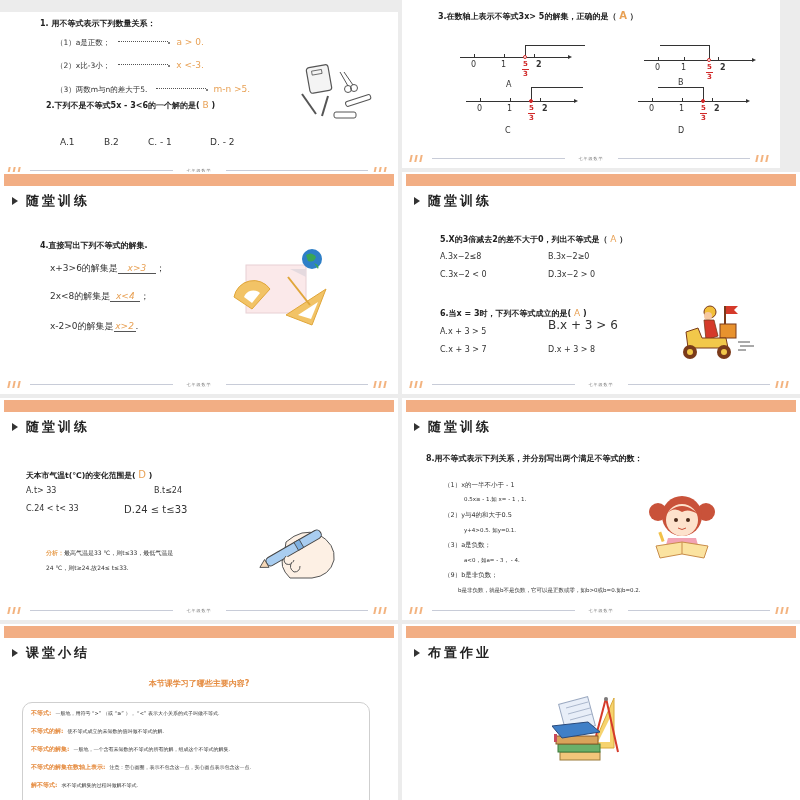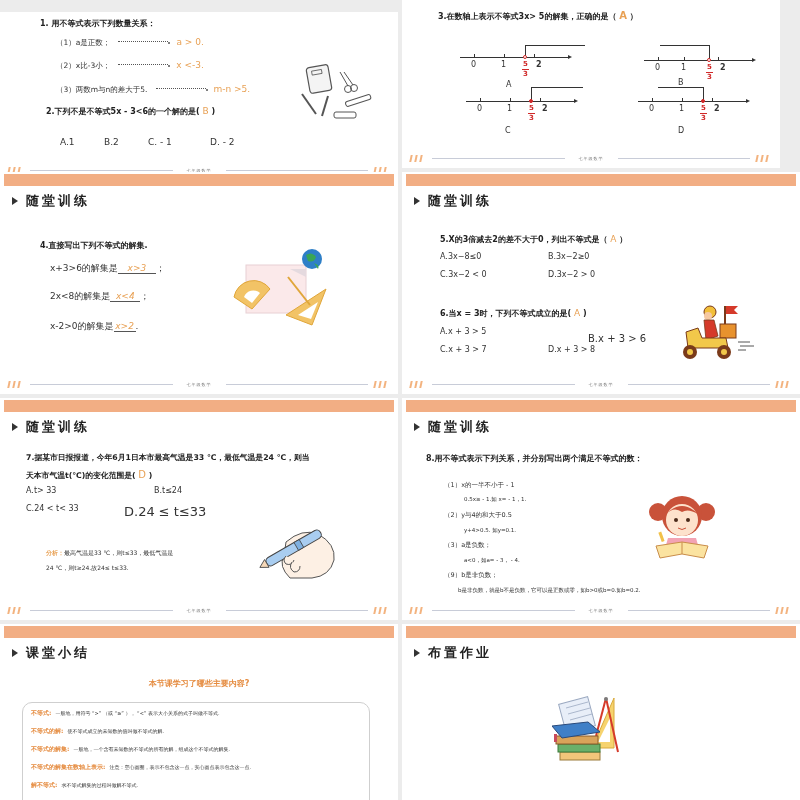--- a/index.html
+++ b/index.html
@@ -68,21 +68,21 @@
     <div class="q" style="left:40px;top:6px;font-size:8px;">1. 用不等式表示下列数量关系：</div>
     <div class="t" style="left:56px;top:25px;font-size:7.5px;">
       <span>（1）a是正数；</span><span class="dots"></span><span class="orange" style="font-size:9px;">a &gt; 0.</span>
     </div>
     <div class="t" style="left:56px;top:48px;font-size:7.5px;">
       <span>（2）x比-3小；</span><span class="dots"></span><span class="orange" style="font-size:9px;">x &lt;-3.</span>
     </div>
     <div class="t" style="left:56px;top:72px;font-size:7.5px;">
       <span>（3）两数m与n的差大于5.</span><span class="dots"></span><span class="orange" style="font-size:9px;">m-n &gt;5.</span>
     </div>
-    <div class="q" style="left:46px;top:94px;font-size:8px;">
+    <div class="q" style="left:46px;top:88px;font-size:8px;">
       <span>2.下列不是不等式5x - 3&lt;6的一个解的是(</span>
       <span class="ans-o" style="font-size:9px;">B</span>
       <span>)</span>
     </div>
     <div class="t" style="left:60px;top:125px;font-size:9px;">A.1</div>
     <div class="t" style="left:104px;top:125px;font-size:9px;">B.2</div>
     <div class="t" style="left:148px;top:125px;font-size:9px;">C. - 1</div>
     <div class="t" style="left:210px;top:125px;font-size:9px;">D. - 2</div>
 
     <div style="position:absolute;left:300px;top:52px;width:75px;height:62px;">
@@ -258,32 +258,32 @@
     <div class="topbar"></div>
     <div class="sec-title">
         <span class="tri"></span>
         <span>随堂训练</span>
       </div>
     <div class="q" style="left:38px;top:62px;font-size:8px;">
       <span>5.X的3倍减去2的差不大于0，列出不等式是（</span>
       <span class="ans-o" style="font-size:9px;">A</span>
       <span>）</span>
     </div>
-    <div class="t" style="left:38px;top:80px;font-size:8px;">A.3x−8≤0</div>
+    <div class="t" style="left:38px;top:80px;font-size:8px;">A.3x−2≤8</div>
     <div class="t" style="left:146px;top:80px;font-size:8px;">B.3x−2≥0</div>
     <div class="t" style="left:38px;top:98px;font-size:8px;">C.3x−2 &lt; 0</div>
     <div class="t" style="left:146px;top:98px;font-size:8px;">D.3x−2 &gt; 0</div>
 
     <div class="q" style="left:38px;top:136px;font-size:8px;">
       <span>6.当x = 3时，下列不等式成立的是(</span>
       <span class="ans-o" style="font-size:9px;">A</span>
       <span>)</span>
     </div>
     <div class="t" style="left:38px;top:155px;font-size:8px;">A.x + 3 &gt; 5</div>
-    <div class="t" style="left:146px;top:161px;font-size:10px;margin-left:40px;">B.x + 3 &gt; 6</div>
+    <div class="t" style="left:146px;top:146px;font-size:12px;">B.x + 3 &gt; 6</div>
     <div class="t" style="left:38px;top:173px;font-size:8px;">C.x + 3 &gt; 7</div>
     <div class="t" style="left:146px;top:173px;font-size:8px;">D.x + 3 &gt; 8</div>
 
     <div style="position:absolute;left:274px;top:130px;width:84px;height:62px;">
       <svg width="84" height="62" viewBox="0 0 84 62">
         <rect x="48" y="4" width="2" height="30" fill="#7a3a1a"></rect>
         <path d="M50 4 L62 4 L58 8 L62 12 L50 12 Z" fill="#d53a2a"></path>
         <rect x="44" y="22" width="16" height="14" fill="#e8922e" stroke="#7a3a1a" stroke-width="1"></rect>
         <circle cx="34" cy="10" r="6" fill="#f2bf3a" stroke="#7a3a1a" stroke-width="1"></circle>
         <circle cx="32" cy="14" r="4" fill="#f6c9a3"></circle>
@@ -315,30 +315,29 @@
         </div>
     </div>
   </div>
 
   <div class="slide s5">
     <div class="topbar"></div>
     <div class="sec-title">
         <span class="tri"></span>
         <span>随堂训练</span>
       </div>
-    <div class="q" style="left:26px;top:54px;font-size:7.8px;">7.据某市日报报道，今年6月1日本市最高气温是33 ℃，最低气温是24 ℃，则当</div>
     <div class="q" style="left:26px;top:71px;font-size:7.8px;">
       <span>天本市气温t(℃)的变化范围是(</span>
       <span class="ans-o" style="font-size:10px;">D</span>
       <span>)</span>
     </div>
     <div class="t" style="left:26px;top:88px;font-size:8px;">A.t&gt; 33</div>
     <div class="t" style="left:154px;top:88px;font-size:8px;">B.t≤24</div>
     <div class="t" style="left:26px;top:106px;font-size:8px;">C.24 &lt; t&lt; 33</div>
-    <div class="t" style="left:124px;top:106px;font-size:13px;">D.24 ≤ t≤33</div>
+    <div class="t" style="left:124px;top:106px;font-size:10px;">D.24 ≤ t≤33</div>
 
     <div class="t" style="left:46px;top:151px;font-size:6px;">
       <span style="color:#e8a155;font-weight:bold;">分析：</span><span>最高气温是33 ℃，则t≤33，最低气温是</span>
     </div>
     <div class="t" style="left:46px;top:166px;font-size:6px;">24 ℃，则t≥24.故24≤ t≤33.</div>
 
     <div style="position:absolute;left:256px;top:118px;width:86px;height:64px;">
       <svg width="86" height="64" viewBox="0 0 86 64">
         <path d="M30 26 Q46 12 62 18 Q80 28 78 44 Q74 60 56 62 L34 62 Q22 50 28 40 Z" fill="#fdf0e4" stroke="#555" stroke-width="1"></path>
         <g transform="rotate(-30 40 30)">

